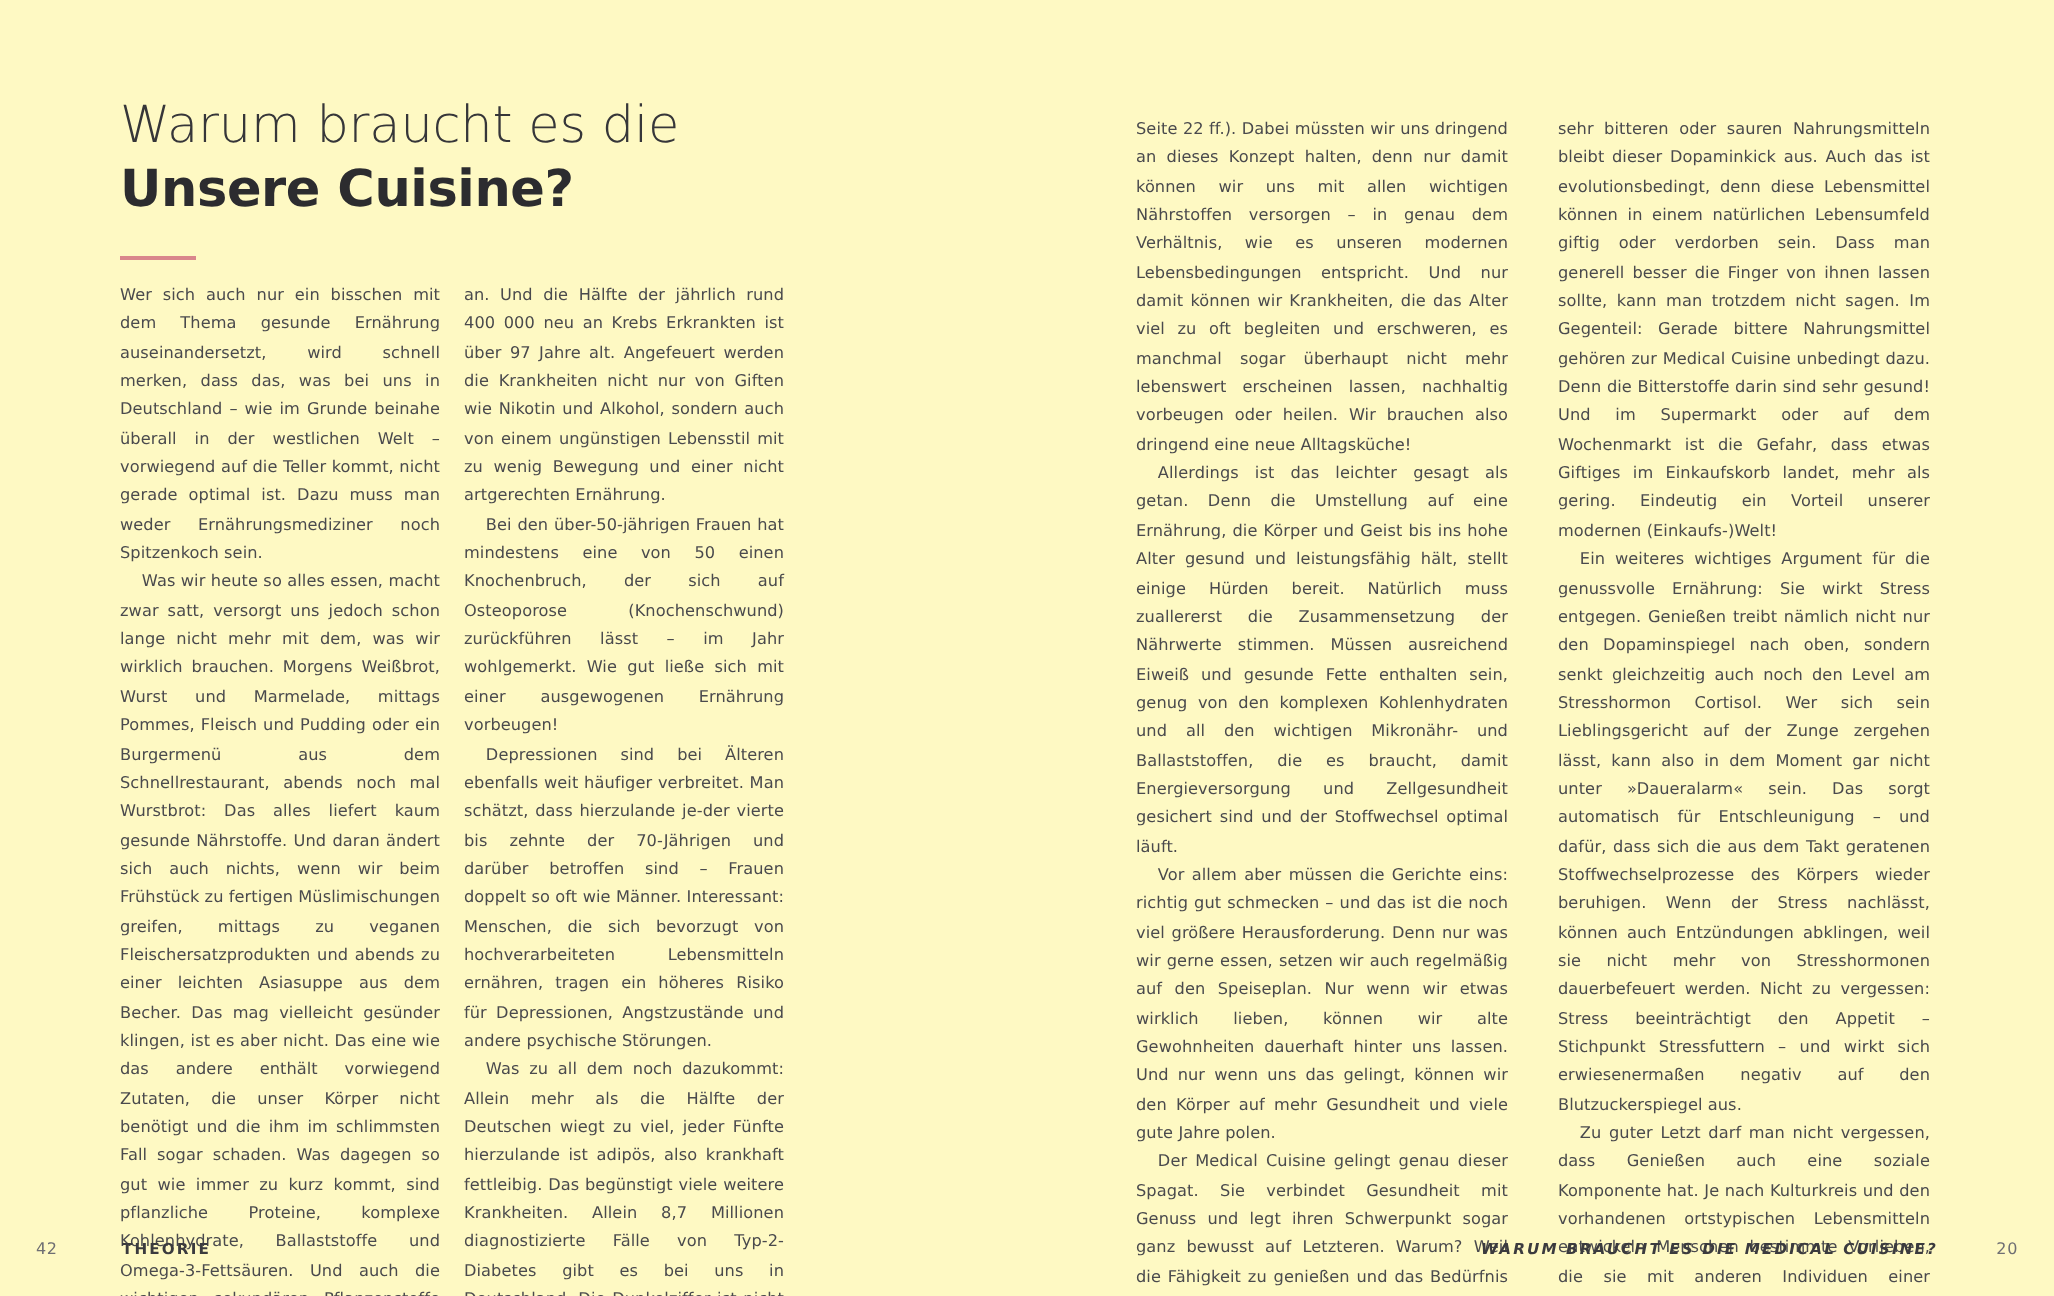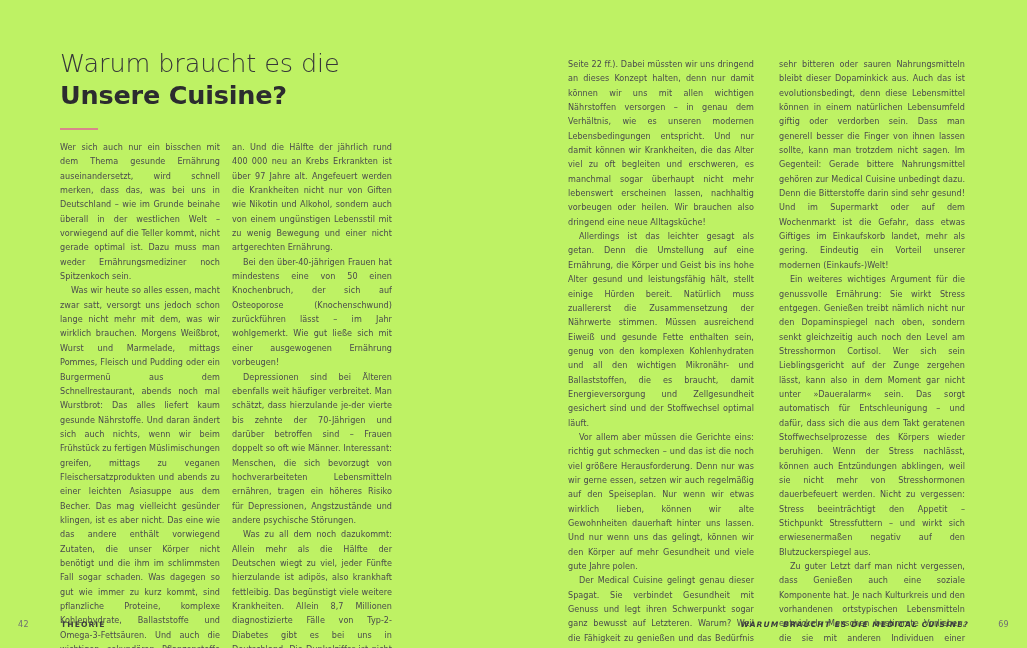--- a/index.html
+++ b/index.html
@@ -11,21 +11,21 @@
     width: 1027px;
     height: 648px;
     overflow: hidden;
     font-family: "DejaVu Sans", "Liberation Sans", sans-serif;
     color: #3b3b3d;
     position: relative;
   }
   .page {
     position: absolute;
     inset: 0;
-    background: #bef264;
+    background: #fef9c3;
   }
 
   
   .title-block {
     position: absolute;
     left: 60px;
     top: 48px;
     width: 430px;
   }
   .title-line-1 {
@@ -115,21 +115,21 @@
   </div>
 
   <div class="col" id="col1">
     <p>Wer sich auch nur ein bisschen mit dem Thema gesunde Ernährung auseinandersetzt, wird schnell merken, dass das, was bei uns in Deutschland – wie im Grunde beinahe überall in der westlichen Welt – vorwiegend auf die Teller kommt, nicht gerade optimal ist. Dazu muss man weder Ernährungsmediziner noch Spitzenkoch sein.</p>
     <p class="indent">Was wir heute so alles essen, macht zwar satt, versorgt uns jedoch schon lange nicht mehr mit dem, was wir wirklich brauchen. Morgens Weißbrot, Wurst und Marmelade, mittags Pommes, Fleisch und Pudding oder ein Burgermenü aus dem Schnellrestaurant, abends noch mal Wurstbrot: Das alles liefert kaum gesunde Nährstoffe. Und daran ändert sich auch nichts, wenn wir beim Frühstück zu fertigen Müslimischungen greifen, mittags zu veganen Fleischersatzprodukten und abends zu einer leichten Asiasuppe aus dem Becher. Das mag vielleicht gesünder klingen, ist es aber nicht. Das eine wie das andere enthält vorwiegend Zutaten, die unser Körper nicht benötigt und die ihm im schlimmsten Fall sogar schaden. Was dagegen so gut wie immer zu kurz kommt, sind pflanzliche Proteine, komplexe Kohlenhydrate, Ballaststoffe und Omega-3-Fettsäuren. Und auch die wichtigen sekundären Pflanzenstoffe finden sich natürlich nur in Pflanzen, nicht in Tiefkühlpizza und Co.</p>
 
   </div>
 
   <div class="col" id="col2">
     <p>an. Und die Hälfte der jährlich rund 400 000 neu an Krebs Erkrankten ist über 97 Jahre alt. Angefeuert werden die Krankheiten nicht nur von Giften wie Nikotin und Alkohol, sondern auch von einem ungünstigen Lebensstil mit zu wenig Bewegung und einer nicht artgerechten Ernährung.</p>
-    <p class="indent">Bei den über-40-jährigen Frauen hat mindestens eine von 50 einen Knochenbruch, der sich auf Osteoporose (Knochenschwund) zurückführen lässt – im Jahr wohlgemerkt. Wie gut ließe sich mit einer ausgewogenen Ernährung vorbeugen!</p>
+    <p class="indent">Bei den über-50-jährigen Frauen hat mindestens eine von 50 einen Knochenbruch, der sich auf Osteoporose (Knochenschwund) zurückführen lässt – im Jahr wohlgemerkt. Wie gut ließe sich mit einer ausgewogenen Ernährung vorbeugen!</p>
     <p class="indent">Depressionen sind bei Älteren ebenfalls weit häufiger verbreitet. Man schätzt, dass hierzulande je-der vierte bis zehnte der 70-Jährigen und darüber betroffen sind – Frauen doppelt so oft wie Männer. Interessant: Menschen, die sich bevorzugt von hochverarbeiteten Lebensmitteln ernähren, tragen ein höheres Risiko für Depressionen, Angstzustände und andere psychische Störungen.</p>
     <p class="indent">Was zu all dem noch dazukommt: Allein mehr als die Hälfte der Deutschen wiegt zu viel, jeder Fünfte hierzulande ist adipös, also krankhaft fettleibig. Das begünstigt viele weitere Krankheiten. Allein 8,7 Millionen diagnostizierte Fälle von Typ-2-Diabetes gibt es bei uns in Deutschland. Die Dunkelziffer ist nicht bekannt, die Hauptursache sehr wohl: ungesunde Ernährung.</p>
 
   </div>
 
   <div class="col" id="col3">
     <p>Seite 22 ff.). Dabei müssten wir uns dringend an dieses Konzept halten, denn nur damit können wir uns mit allen wichtigen Nährstoffen versorgen – in genau dem Verhältnis, wie es unseren modernen Lebensbedingungen entspricht. Und nur damit können wir Krankheiten, die das Alter viel zu oft begleiten und erschweren, es manchmal sogar überhaupt nicht mehr lebenswert erscheinen lassen, nachhaltig vorbeugen oder heilen. Wir brauchen also dringend eine neue Alltagsküche!</p>
     <p class="indent">Allerdings ist das leichter gesagt als getan. Denn die Umstellung auf eine Ernährung, die Körper und Geist bis ins hohe Alter gesund und leistungsfähig hält, stellt einige Hürden bereit. Natürlich muss zuallererst die Zusammensetzung der Nährwerte stimmen. Müssen ausreichend Eiweiß und gesunde Fette enthalten sein, genug von den komplexen Kohlenhydraten und all den wichtigen Mikronähr- und Ballaststoffen, die es braucht, damit Energieversorgung und Zellgesundheit gesichert sind und der Stoffwechsel optimal läuft.</p>
     <p class="indent">Vor allem aber müssen die Gerichte eins: richtig gut schmecken – und das ist die noch viel größere Herausforderung. Denn nur was wir gerne essen, setzen wir auch regelmäßig auf den Speiseplan. Nur wenn wir etwas wirklich lieben, können wir alte Gewohnheiten dauerhaft hinter uns lassen. Und nur wenn uns das gelingt, können wir den Körper auf mehr Gesundheit und viele gute Jahre polen.</p>
     <p class="indent">Der Medical Cuisine gelingt genau dieser Spagat. Sie verbindet Gesundheit mit Genuss und legt ihren Schwerpunkt sogar ganz bewusst auf Letzteren. Warum? Weil die Fähigkeit zu genießen und das Bedürfnis nach Lust tief in uns verwurzelt ist. Unsere Spezies hätte wohl kaum überlebt, hätten unsere Vorfahren nicht Genießbares, Ungenießbares und Giftiges voneinander zu unterscheiden gelernt. Genuss war ihnen dabei ein wichtiger Kompass: Was schmeckte, war fast immer auch bekömmlich. Süße Früchte und Beeren zum Beispiel, sie sind fast immer ungiftig – und das Gehirn belohnt so eine ungefährliche Essensauswahl, indem es das Glückshormon Dopamin ausschüttet – und damit auch das Signal: Das tut gut! Bitte mehr davon! Bei</p>
@@ -138,16 +138,16 @@
   <div class="col" id="col4">
     <p>sehr bitteren oder sauren Nahrungsmitteln bleibt dieser Dopaminkick aus. Auch das ist evolutionsbedingt, denn diese Lebensmittel können in einem natürlichen Lebensumfeld giftig oder verdorben sein. Dass man generell besser die Finger von ihnen lassen sollte, kann man trotzdem nicht sagen. Im Gegenteil: Gerade bittere Nahrungsmittel gehören zur Medical Cuisine unbedingt dazu. Denn die Bitterstoffe darin sind sehr gesund! Und im Supermarkt oder auf dem Wochenmarkt ist die Gefahr, dass etwas Giftiges im Einkaufskorb landet, mehr als gering. Eindeutig ein Vorteil unserer modernen (Einkaufs-)Welt!</p>
     <p class="indent">Ein weiteres wichtiges Argument für die genussvolle Ernährung: Sie wirkt Stress entgegen. Genießen treibt nämlich nicht nur den Dopaminspiegel nach oben, sondern senkt gleichzeitig auch noch den Level am Stresshormon Cortisol. Wer sich sein Lieblingsgericht auf der Zunge zergehen lässt, kann also in dem Moment gar nicht unter »Daueralarm« sein. Das sorgt automatisch für Entschleunigung – und dafür, dass sich die aus dem Takt geratenen Stoffwechselprozesse des Körpers wieder beruhigen. Wenn der Stress nachlässt, können auch Entzündungen abklingen, weil sie nicht mehr von Stresshormonen dauerbefeuert werden. Nicht zu vergessen: Stress beeinträchtigt den Appetit – Stichpunkt Stressfuttern – und wirkt sich erwiesenermaßen negativ auf den Blutzuckerspiegel aus.</p>
     <p class="indent">Zu guter Letzt darf man nicht vergessen, dass Genießen auch eine soziale Komponente hat. Je nach Kulturkreis und den vorhandenen ortstypischen Lebensmitteln entwickeln Menschen bestimmte Vorlieben, die sie mit anderen Individuen einer größeren Gruppe teilen – von der Familie über die Region bis hin zur Nation. Auch das hatte evolutionär betrachtet natürlich enorme Vorteile: Wer allein durchs Leben ging, war Gefahren hilflos ausgeliefert. Als Teil einer Gemeinschaft fiel das Überleben weitaus leichter. Das ist übrigens bis heute so geblieben: Wir brauchen immer noch ein stabiles soziales Netz, Menschen um uns herum, um lange gesund zu bleiben. Sie sind ein wichtiger Garant für die aktuell viel besprochene Longevity, die gesunde Langlebigkeit.</p>
   </div>
 
   <div class="footer">
     <div class="folio" id="folio-left">42</div>
     <div class="running" id="running-left">THEORIE</div>
     <div class="running" id="running-right">WARUM BRAUCHT ES DIE MEDICAL CUISINE?</div>
-    <div class="folio" id="folio-right">69</div>
+    <div class="folio" id="folio-right">20</div>
   </div>
 
 </div>
 
 </body></html>

